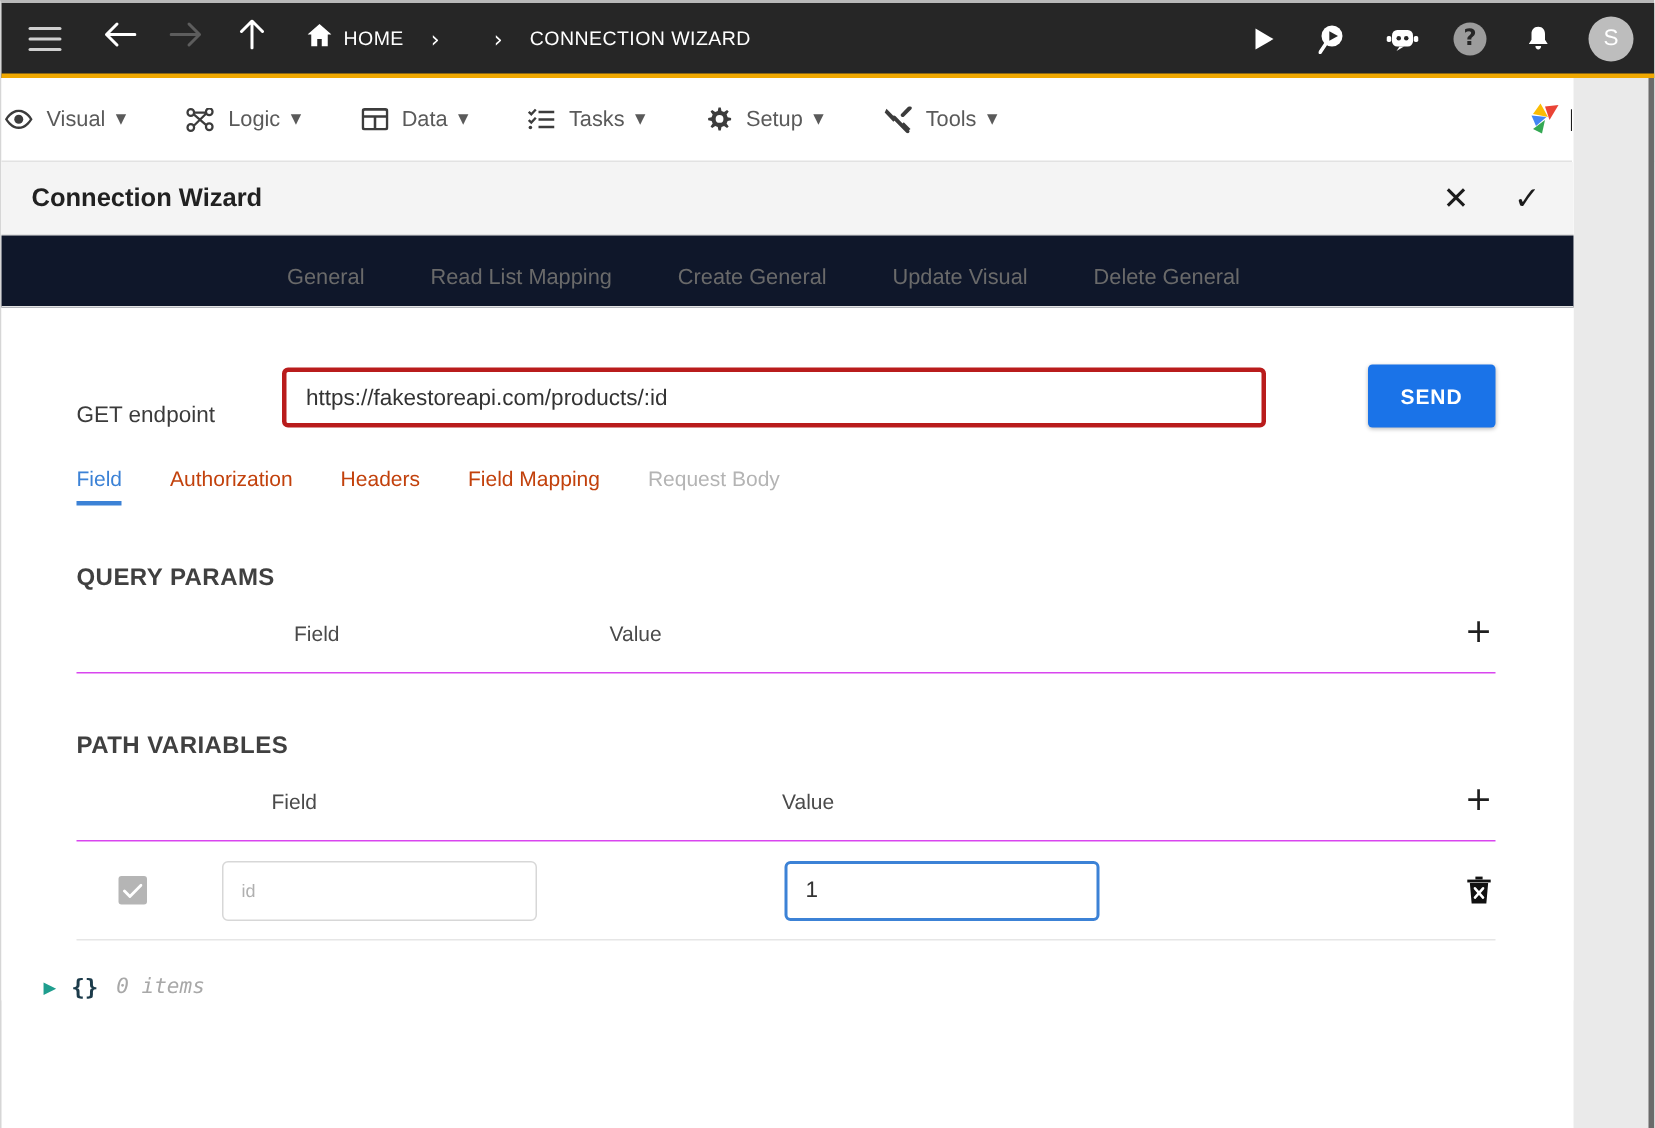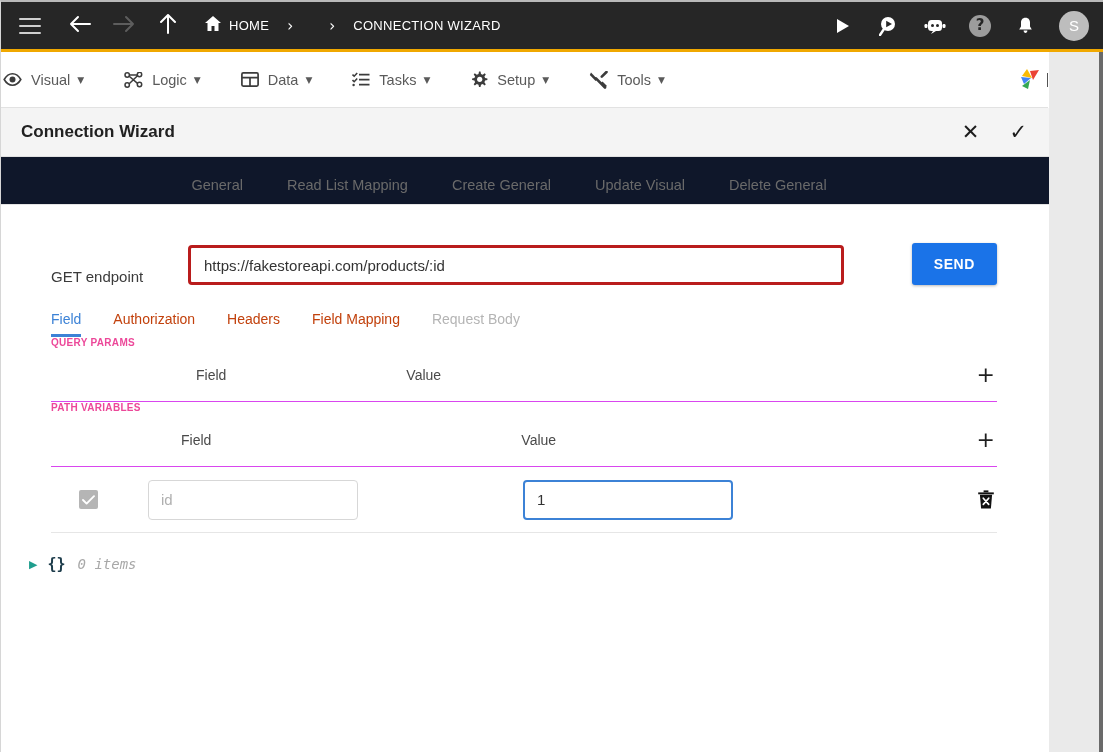--- a/index.html
+++ b/index.html
@@ -207,22 +207,22 @@
   }
   .stab.active { color: #3c82d6; }
   .stab.active::after {
     content: ""; position: absolute; left: 0; right: 0; bottom: 0;
     height: 3px; background: #3c82d6;
   }
   .stab.disabled { color: #b4b4b4; }
 
   
   .sec-title {
-    font-size: 10px; font-weight: bold; color: #ec4899;
-    letter-spacing: .3px; 
+    font-size: 16px; font-weight: bold; color: #404040;
+    letter-spacing: .3px; margin-top: 40px;
   }
   .tbl { margin-top: 0; }
   .hdr-row {
     display: flex; align-items: center;
     height: 54px;
     border-bottom: 1px solid #d946ef;
   }
   .h-field, .h-value { font-size: 14px; color: #4a4a4a; }
   .plus {
     margin-left: auto; font-size: 22px; color: #1f1f1f;
@@ -249,21 +249,21 @@
     border-radius: 2px;
     margin-left: 28px;
     display: flex; align-items: center; justify-content: center;
     cursor: pointer;
   }
   .chk svg { display:block; }
   .field-input {
     margin-left: 50px;
     width: 210px; height: 40px;
     border: 1px solid #d7d7d7; border-radius: 4px;
-    padding: 0 12px; font-size: 15px; color: #333;
+    padding: 0 12px; font-size: 12px; color: #333;
     font-family: "Liberation Sans", sans-serif;
     background: #fff;
   }
   .field-input::placeholder { color: #b0b0b0; }
   .value-input {
     margin-left: 165px;
     width: 210px; height: 40px;
     border: 2px solid #3c82d6; border-radius: 4px;
     padding: 0 12px; font-size: 15px; color: #333;
     outline: none;

